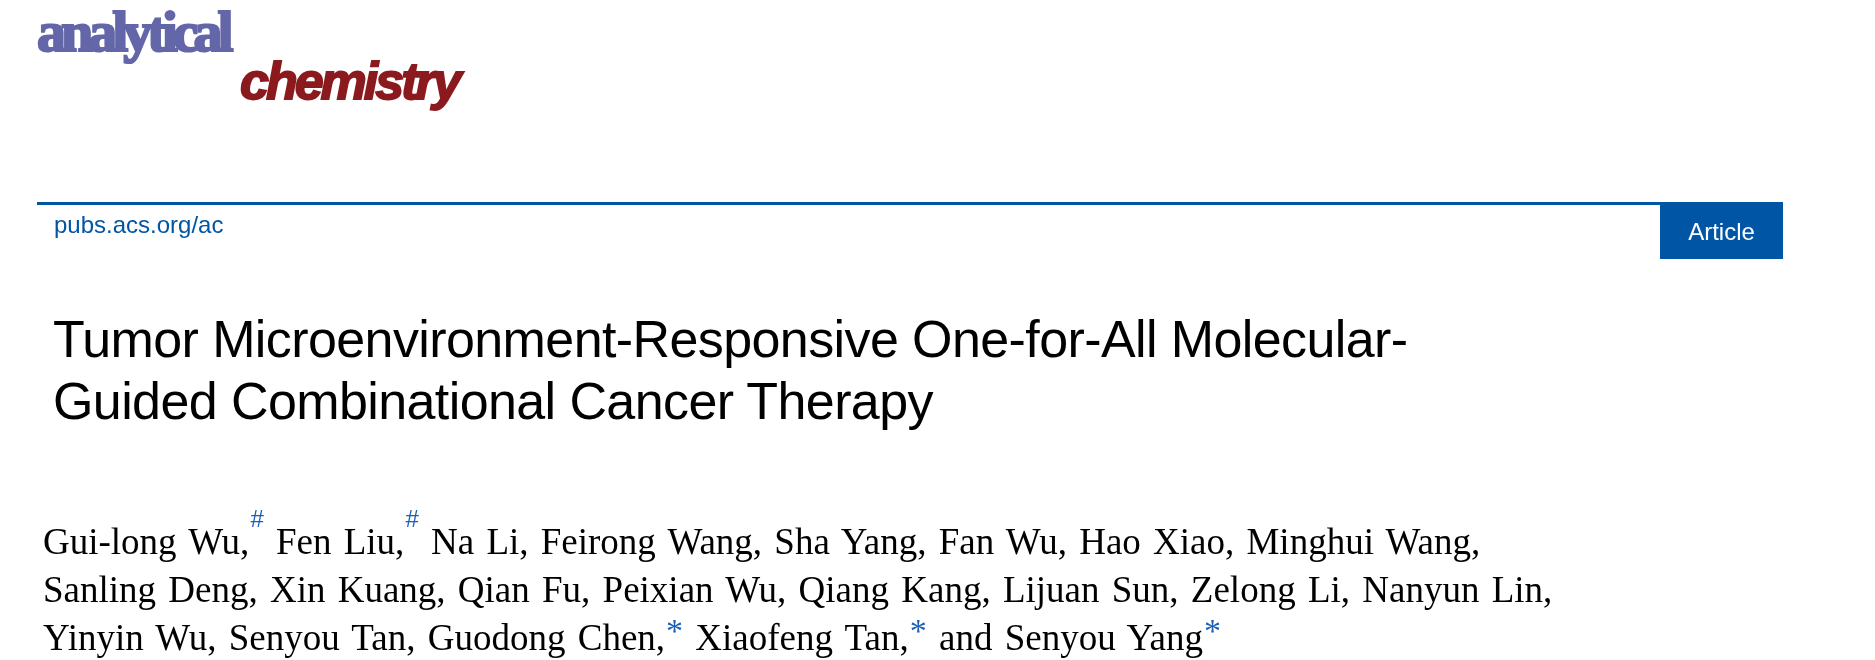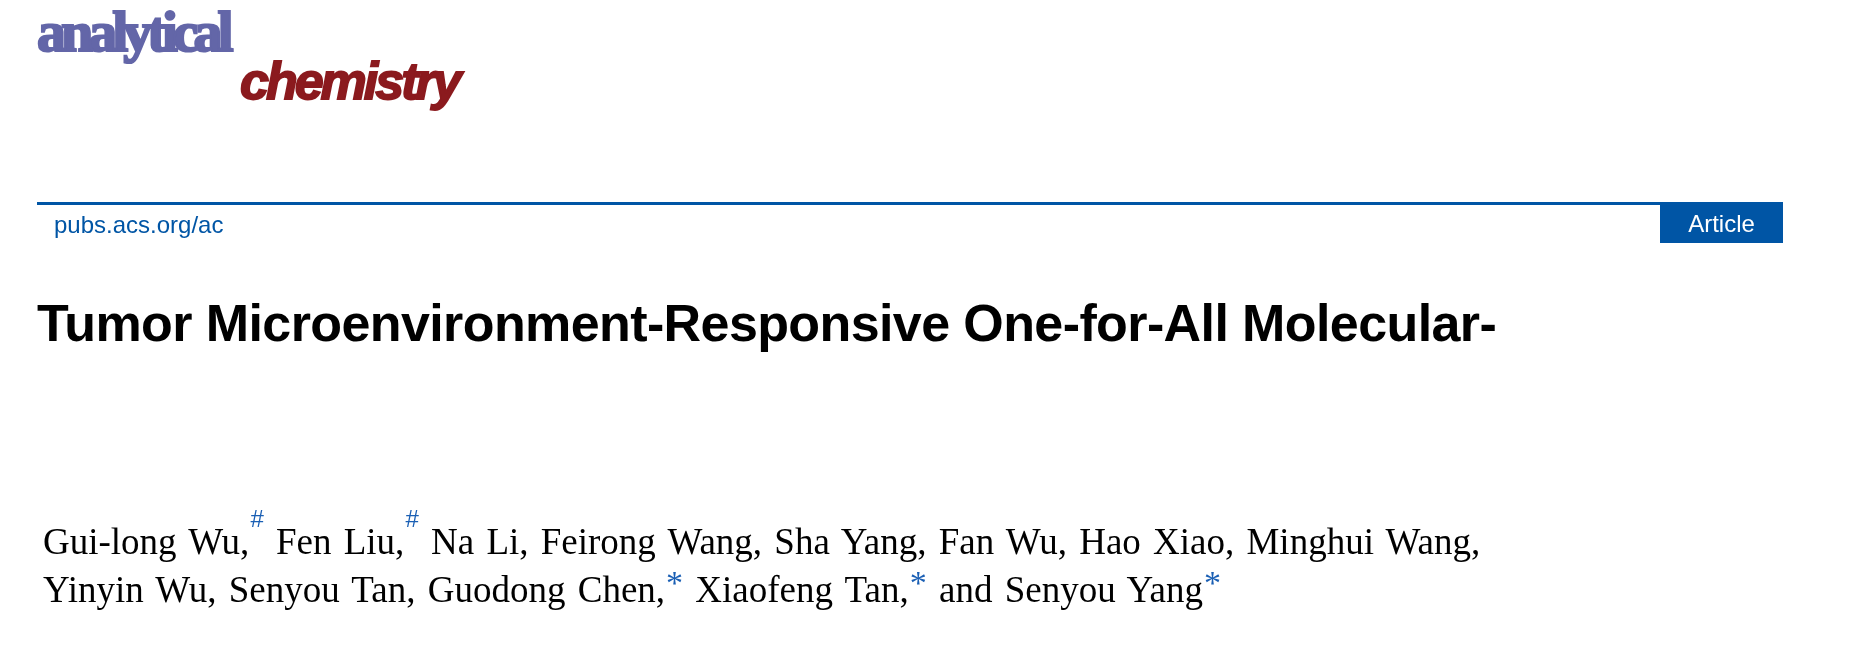--- a/index.html
+++ b/index.html
@@ -60,39 +60,39 @@
       font-family: "Liberation Sans", sans-serif;
       font-size: 24px;
       line-height: 30px;
       text-decoration: none;
     }
     .article-badge {
       position: absolute;
       left: 1660px;
       top: 203px;
       width: 123px;
-      height: 40px;
+      height: 56px;
       display: flex;
       align-items: center;
       justify-content: center;
       font-family: "Liberation Sans", sans-serif;
       font-size: 24px;
       color: #ffffff;
       box-sizing: border-box;
       padding-top: 2px;
     }
     
     .title {
       position: absolute;
       left: 37px;
       top: 292px;
       width: 1720px;
-      margin: 0;
+      margin: 16px;
       font-family: "Liberation Sans", sans-serif;
-      font-weight: 700;
+      font-weight: 400;
       font-size: 52px;
       line-height: 62px;
       letter-spacing: -0.6px;
       color: #000000;
     }
     .title-line {
       display: block;
       white-space: nowrap;
     }
     
@@ -134,22 +134,26 @@
 </div>
 
 <div class="rule" style="background: rgb(0, 85, 165);"></div>
 <a class="journal-url" style="color: rgb(0, 85, 165); margin-left: 16px;">pubs.acs.org/ac</a>
 <div class="article-badge" style="background: rgb(0, 85, 165);">
   <span>Article</span>
 </div>
 
 <h1 class="title">
   <span class="title-line">Tumor Microenvironment-Responsive One-for-All Molecular-</span>
+  <span class="title-line">Guided Combinational Cancer Therapy</span>
 </h1>
 
 <p class="authors">
   <span class="author-line">
     <span>Gui-long Wu,</span><sup class="author-mark" style="color: rgb(26, 95, 180);">#</sup><span> Fen Liu,</span><sup class="author-mark" style="color: rgb(26, 95, 180);">#</sup><span> Na Li, Feirong Wang, Sha Yang, Fan Wu, Hao Xiao, Minghui Wang,</span>
   </span>
   <span class="author-line">
+    <span>Sanling Deng, Xin Kuang, Qian Fu, Peixian Wu, Qiang Kang, Lijuan Sun, Zelong Li, Nanyun Lin,</span>
+  </span>
+  <span class="author-line">
     <span>Yinyin Wu, Senyou Tan, Guodong Chen,</span><span class="author-mark asterisk" style="color: rgb(26, 95, 180);">*</span><span> Xiaofeng Tan,</span><span class="author-mark asterisk" style="color: rgb(26, 95, 180);">*</span><span> and Senyou Yang</span><span class="author-mark asterisk" style="color: rgb(26, 95, 180);">*</span>
   </span>
 </p>
 
 </body></html>

